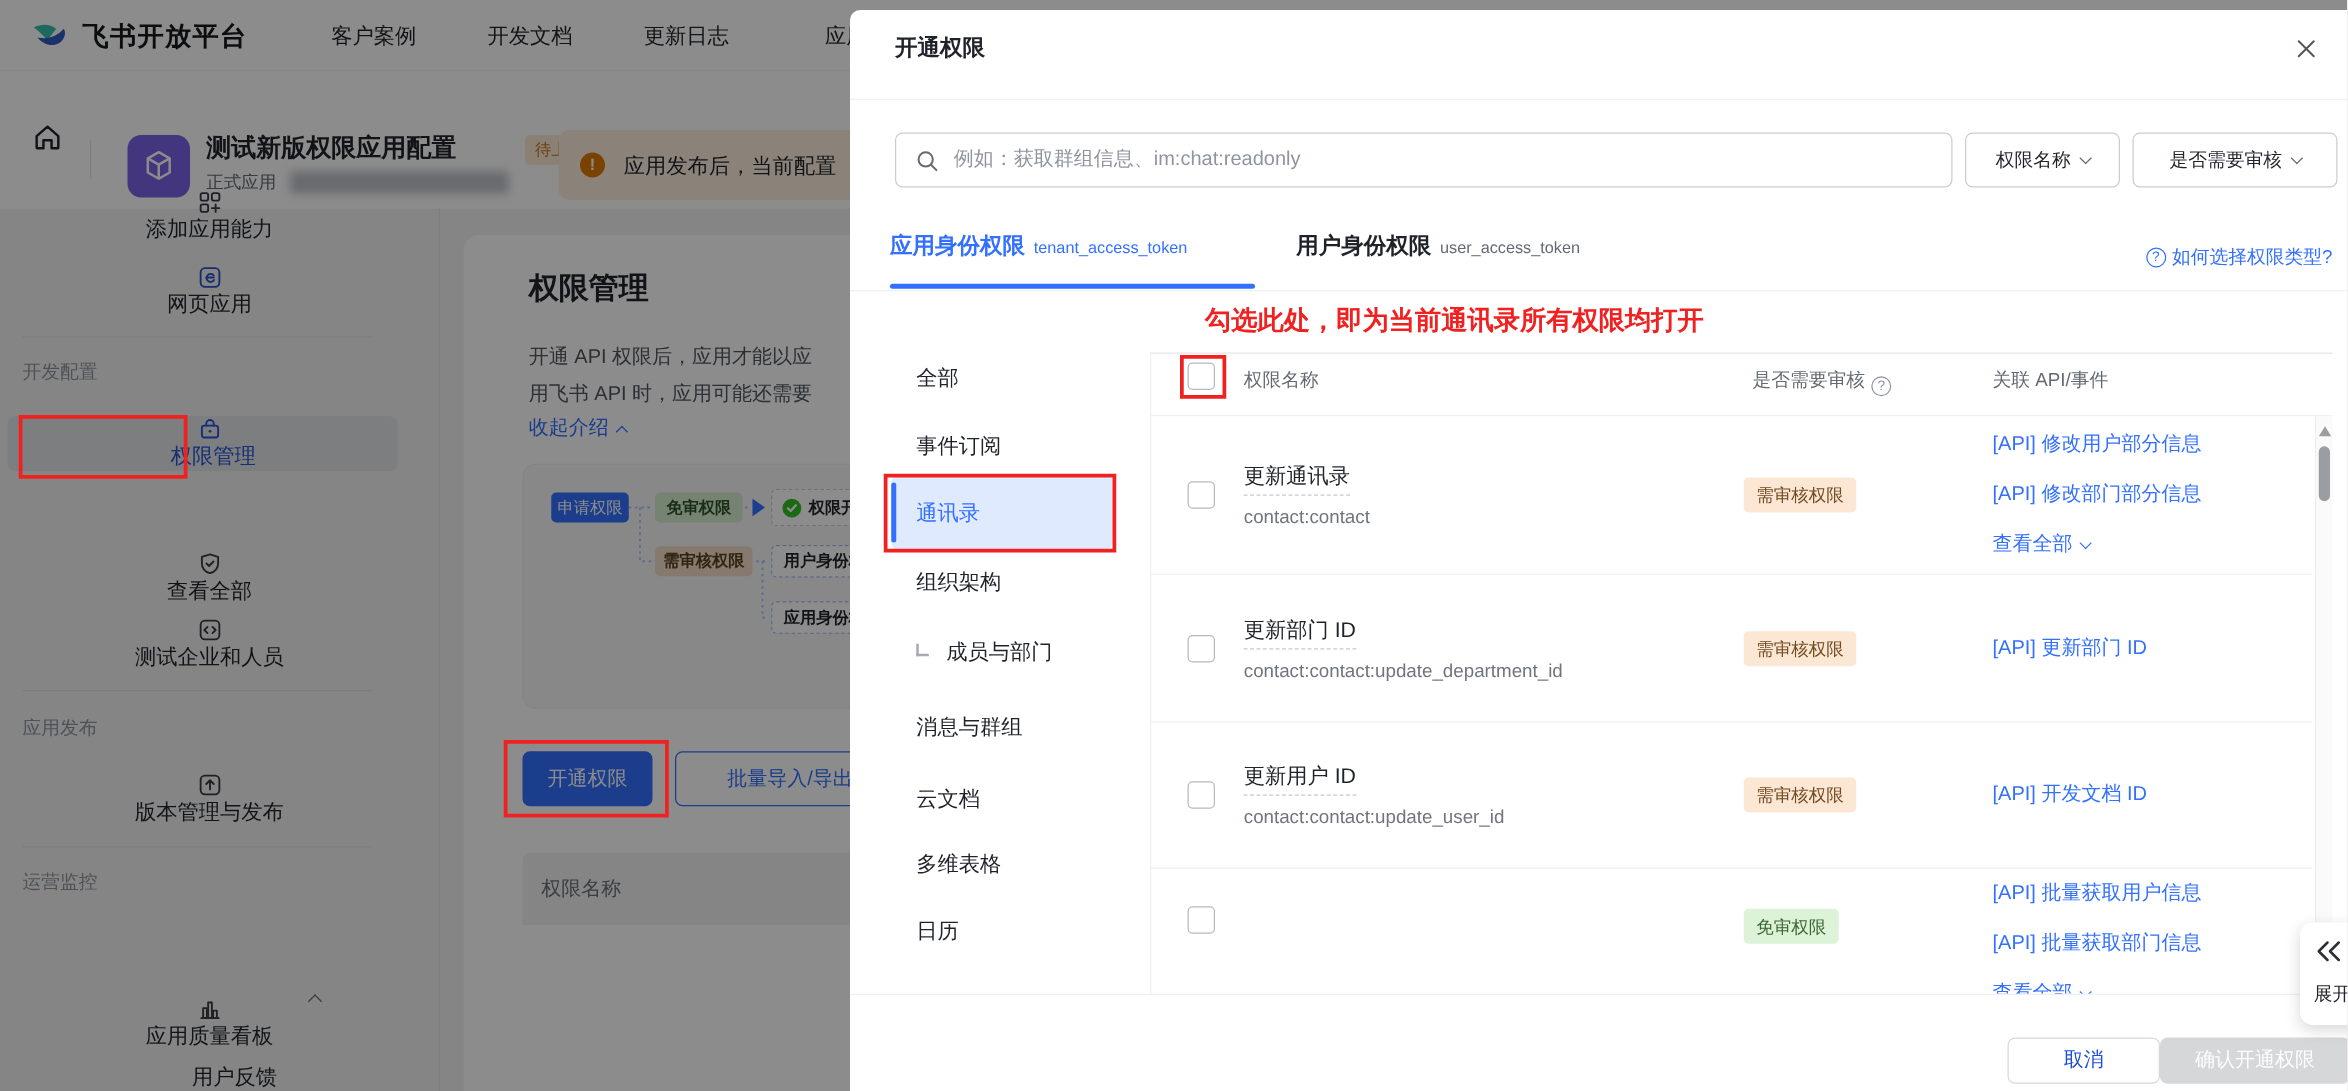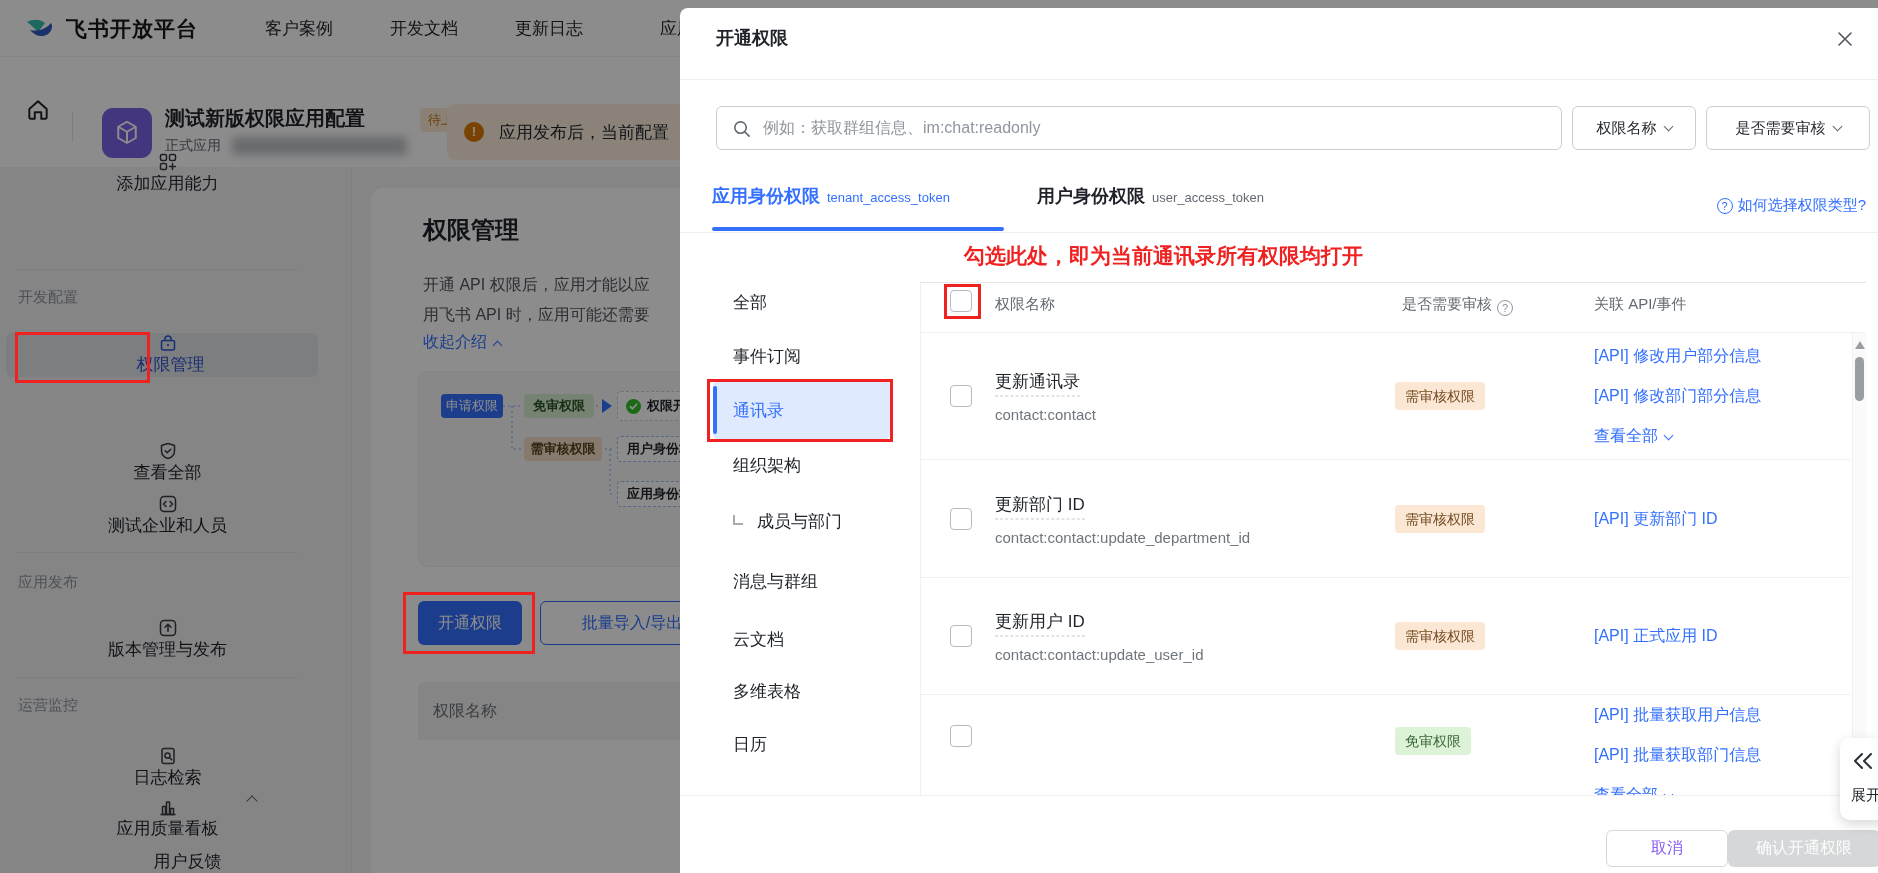--- a/index.html
+++ b/index.html
@@ -122,21 +122,21 @@
   .prow.tall .cb{top:30px;margin-top:0;}
   .prow.tall .nameblk{top:14px;transform:none;}
   .prow.tall .badge{top:32px;margin-top:0;}
   .prow.tall .linkcol{top:0;transform:none;}
 
   #m-sbar{position:absolute;left:1172px;top:325px;width:14px;height:462px;background:#FAFAFA;border-left:1px solid #F0F0F0;}
   #m-sbar-up{position:absolute;left:2px;top:8px;width:0;height:0;border-left:5px solid transparent;border-right:5px solid transparent;border-bottom:8px solid #9A9DA1;}
   #m-sbar-th{position:absolute;left:2px;top:24px;width:9px;height:44px;border-radius:5px;background:#9A9DA1;}
 
   #m-ftline{position:absolute;left:0;top:787px;width:1198px;height:1px;background:#EFF0F1;}
-  #m-cancel{position:absolute;left:926px;top:822px;width:122px;height:37px;background:#fff;border:1px solid #D5D8DB;border-radius:6px;font-size:16px;color:#8b5cf6;text-align:center;}
+  #m-cancel{position:absolute;left:926px;top:822px;width:122px;height:37px;background:#fff;border:1px solid #D5D8DB;border-radius:6px;font-size:16px;color:#1d4ed8;text-align:center;}
   #m-confirm{position:absolute;left:1048px;top:822px;width:152px;height:37px;background:#D5D7D9;border:none;border-radius:6px;font-size:16px;color:rgba(255,255,255,0.95);}
 
   #expand{position:absolute;left:1160px;top:730px;width:50px;height:82px;background:#fff;border-radius:10px 0 0 10px;box-shadow:0 4px 12px rgba(31,35,41,0.18);}
   #expand svg{position:absolute;left:12px;top:12px;width:22px;height:22px;stroke:#2B2F36;fill:none;stroke-width:2;stroke-linecap:round;stroke-linejoin:round;}
   #expand-label{position:absolute;left:11px;top:48px;font-size:15px;color:#1F2329;white-space:nowrap;}
 
   
   .redbox{position:absolute;border:3px solid #F02121;z-index:4;}
   #rb1{left:15px;top:332px;width:135px;height:51px;}
   #rb2{left:403px;top:592px;width:132px;height:62px;}
@@ -187,20 +187,28 @@
     <div id="sidebar">
         <div class="sbitem" style="top: -15px;">
           <span class="si"><svg viewBox="0 0 20 20">
               <rect x="2.5" y="2.5" width="6" height="6" rx="1.5"></rect>
               <rect x="11.5" y="2.5" width="6" height="6" rx="1.5"></rect>
               <rect x="2.5" y="11.5" width="6" height="6" rx="1.5"></rect>
               <path d="M14.5 11.5v6M11.5 14.5h6"></path>
             </svg></span>
           <span class="sbtext">添加应用能力</span>
         </div>
+        <div class="sbitem" style="top: 45px;">
+          <span class="si" id="webapp-e"><svg viewBox="0 0 20 20">
+              <rect x="2.5" y="2.5" width="15" height="15" rx="3.5"></rect>
+              <path d="M13 8.4a3.2 3.2 0 1 0 .2 3.6"></path>
+              <path d="M7 10h6"></path>
+            </svg></span>
+          <span class="sbtext">网页应用</span>
+        </div>
         <div class="sbdiv" style="top: 102px;"></div>
         <div class="sblabel" style="top: 121px;">开发配置</div>
         <div class="sbitem sel" style="top: 166px;">
           <span class="si"><svg viewBox="0 0 20 20">
               <rect x="3.5" y="7.5" width="13" height="9.5" rx="2"></rect>
               <path d="M7 7.5V6a3 3 0 0 1 6 0v1.5"></path>
               <circle cx="10" cy="12" r="1.1" fill="currentColor" stroke="none"></circle>
             </svg></span>
           <span class="sbtext">权限管理</span>
         </div>
@@ -222,28 +230,20 @@
         <div class="sblabel" style="top: 406px;">应用发布</div>
         <div class="sbitem" style="top: 451px;">
           <span class="si"><svg viewBox="0 0 20 20">
               <rect x="2.5" y="2.5" width="15" height="15" rx="3.5"></rect>
               <path d="M10 13.5v-7M7 9.2l3-3 3 3"></path>
             </svg></span>
           <span class="sbtext">版本管理与发布</span>
         </div>
         <div class="sbdiv" style="top: 510px;"></div>
         <div class="sblabel" style="top: 529px;">运营监控</div>
-        <div class="sbitem" style="top: 579px;">
-          <span class="si"><svg viewBox="0 0 20 20">
-              <rect x="4" y="2.5" width="12" height="15" rx="2"></rect>
-              <circle cx="9.5" cy="9.5" r="2.6"></circle>
-              <path d="M11.5 11.5l2.2 2.2"></path>
-            </svg></span>
-          <span class="sbtext">日志检索</span>
-        </div>
         <div class="sbitem" style="top: 630px;">
           <span class="si"><svg viewBox="0 0 20 20">
               <path d="M3 17.5h14"></path>
               <rect x="4.5" y="9.5" width="3" height="8"></rect>
               <rect x="8.5" y="5" width="3" height="12.5"></rect>
               <rect x="12.5" y="11.5" width="3" height="6"></rect>
             </svg></span>
           <span class="sbtext">应用质量看板</span>
           <span class="sb-chev"></span>
         </div>
@@ -374,21 +374,21 @@
           <span class="badge orange">需审核权限</span>
           <div class="linkcol">
             <span class="alink">[API] 更新部门 ID</span>
           </div>
         </div>
         <div class="prow" style="height: 117px;">
           <div class="cb"></div>
           <div class="nameblk"><div class="pname">更新用户 ID</div><div class="pscope">contact:contact:update_user_id</div></div>
           <span class="badge orange">需审核权限</span>
           <div class="linkcol">
-            <span class="alink">[API] 正式应用 ID</span>
+            <span class="alink">[API] 开发文档 ID</span>
           </div>
         </div>
         <div class="prow tall" style="height: 170px;">
           <div class="cb"></div>
           <span class="badge green">免审权限</span>
           <div class="linkcol">
             <span class="alink">[API] 批量获取用户信息</span>
             <span class="alink">[API] 批量获取部门信息</span>
             <span class="alink">查看全部<span class="chev"></span></span>
           </div>

